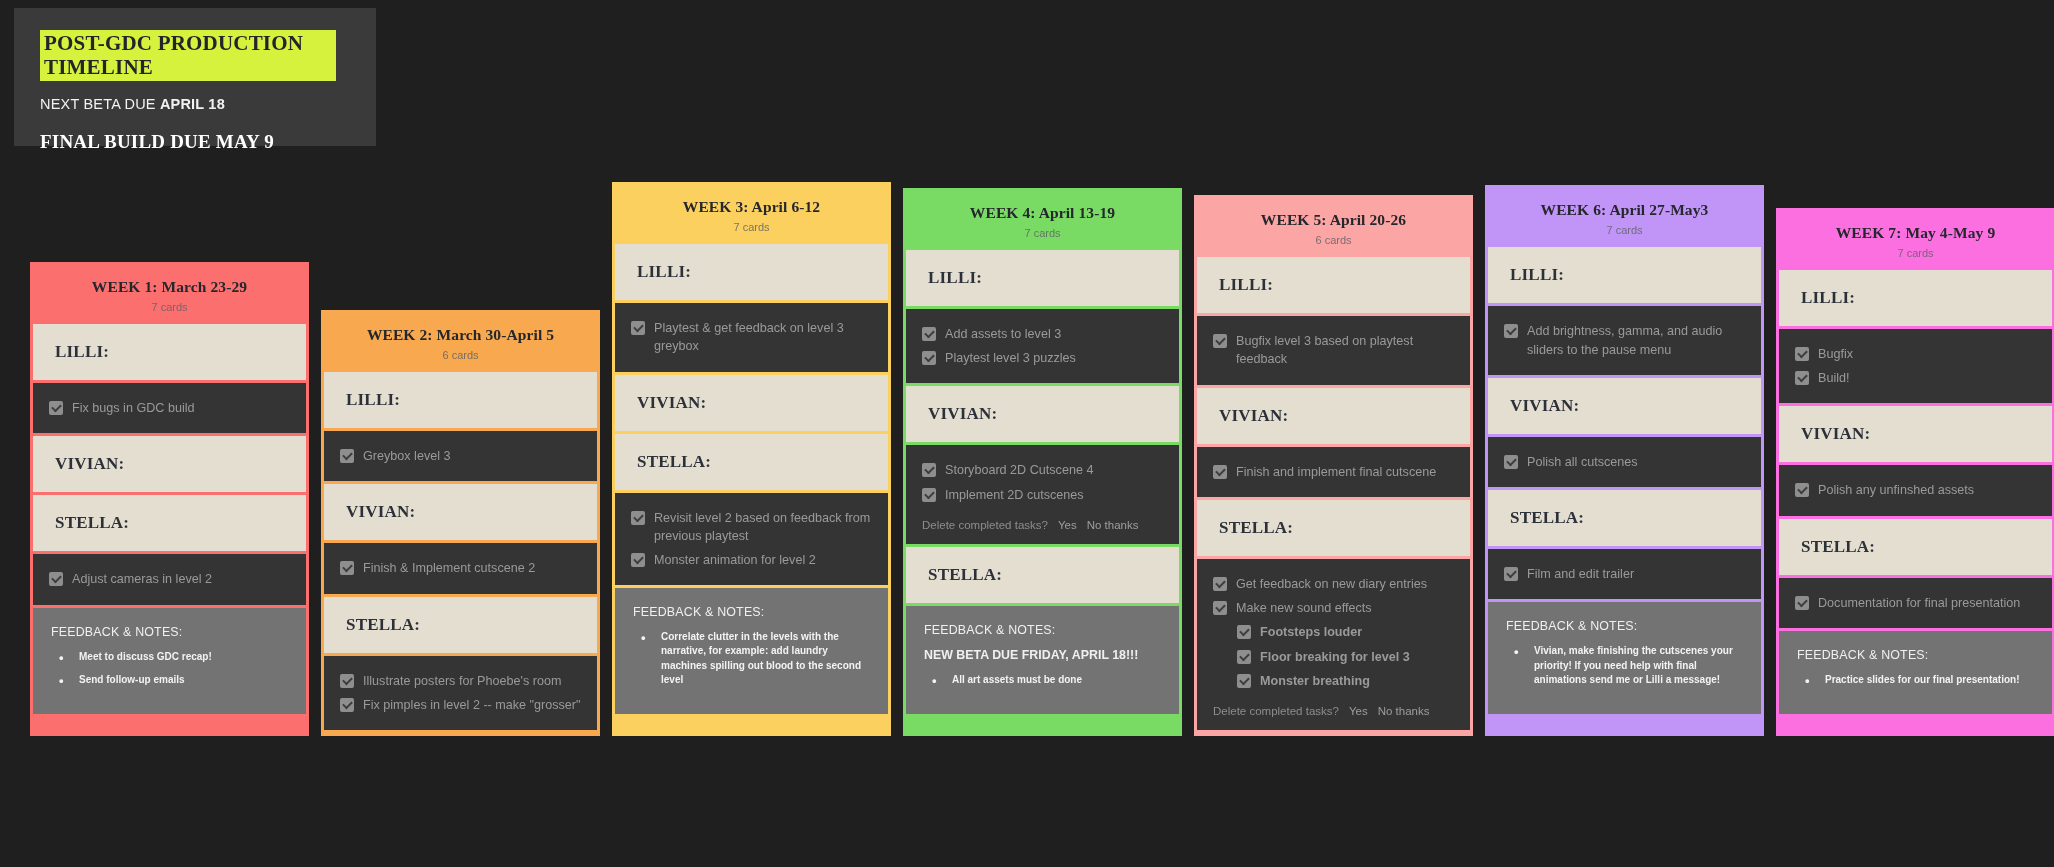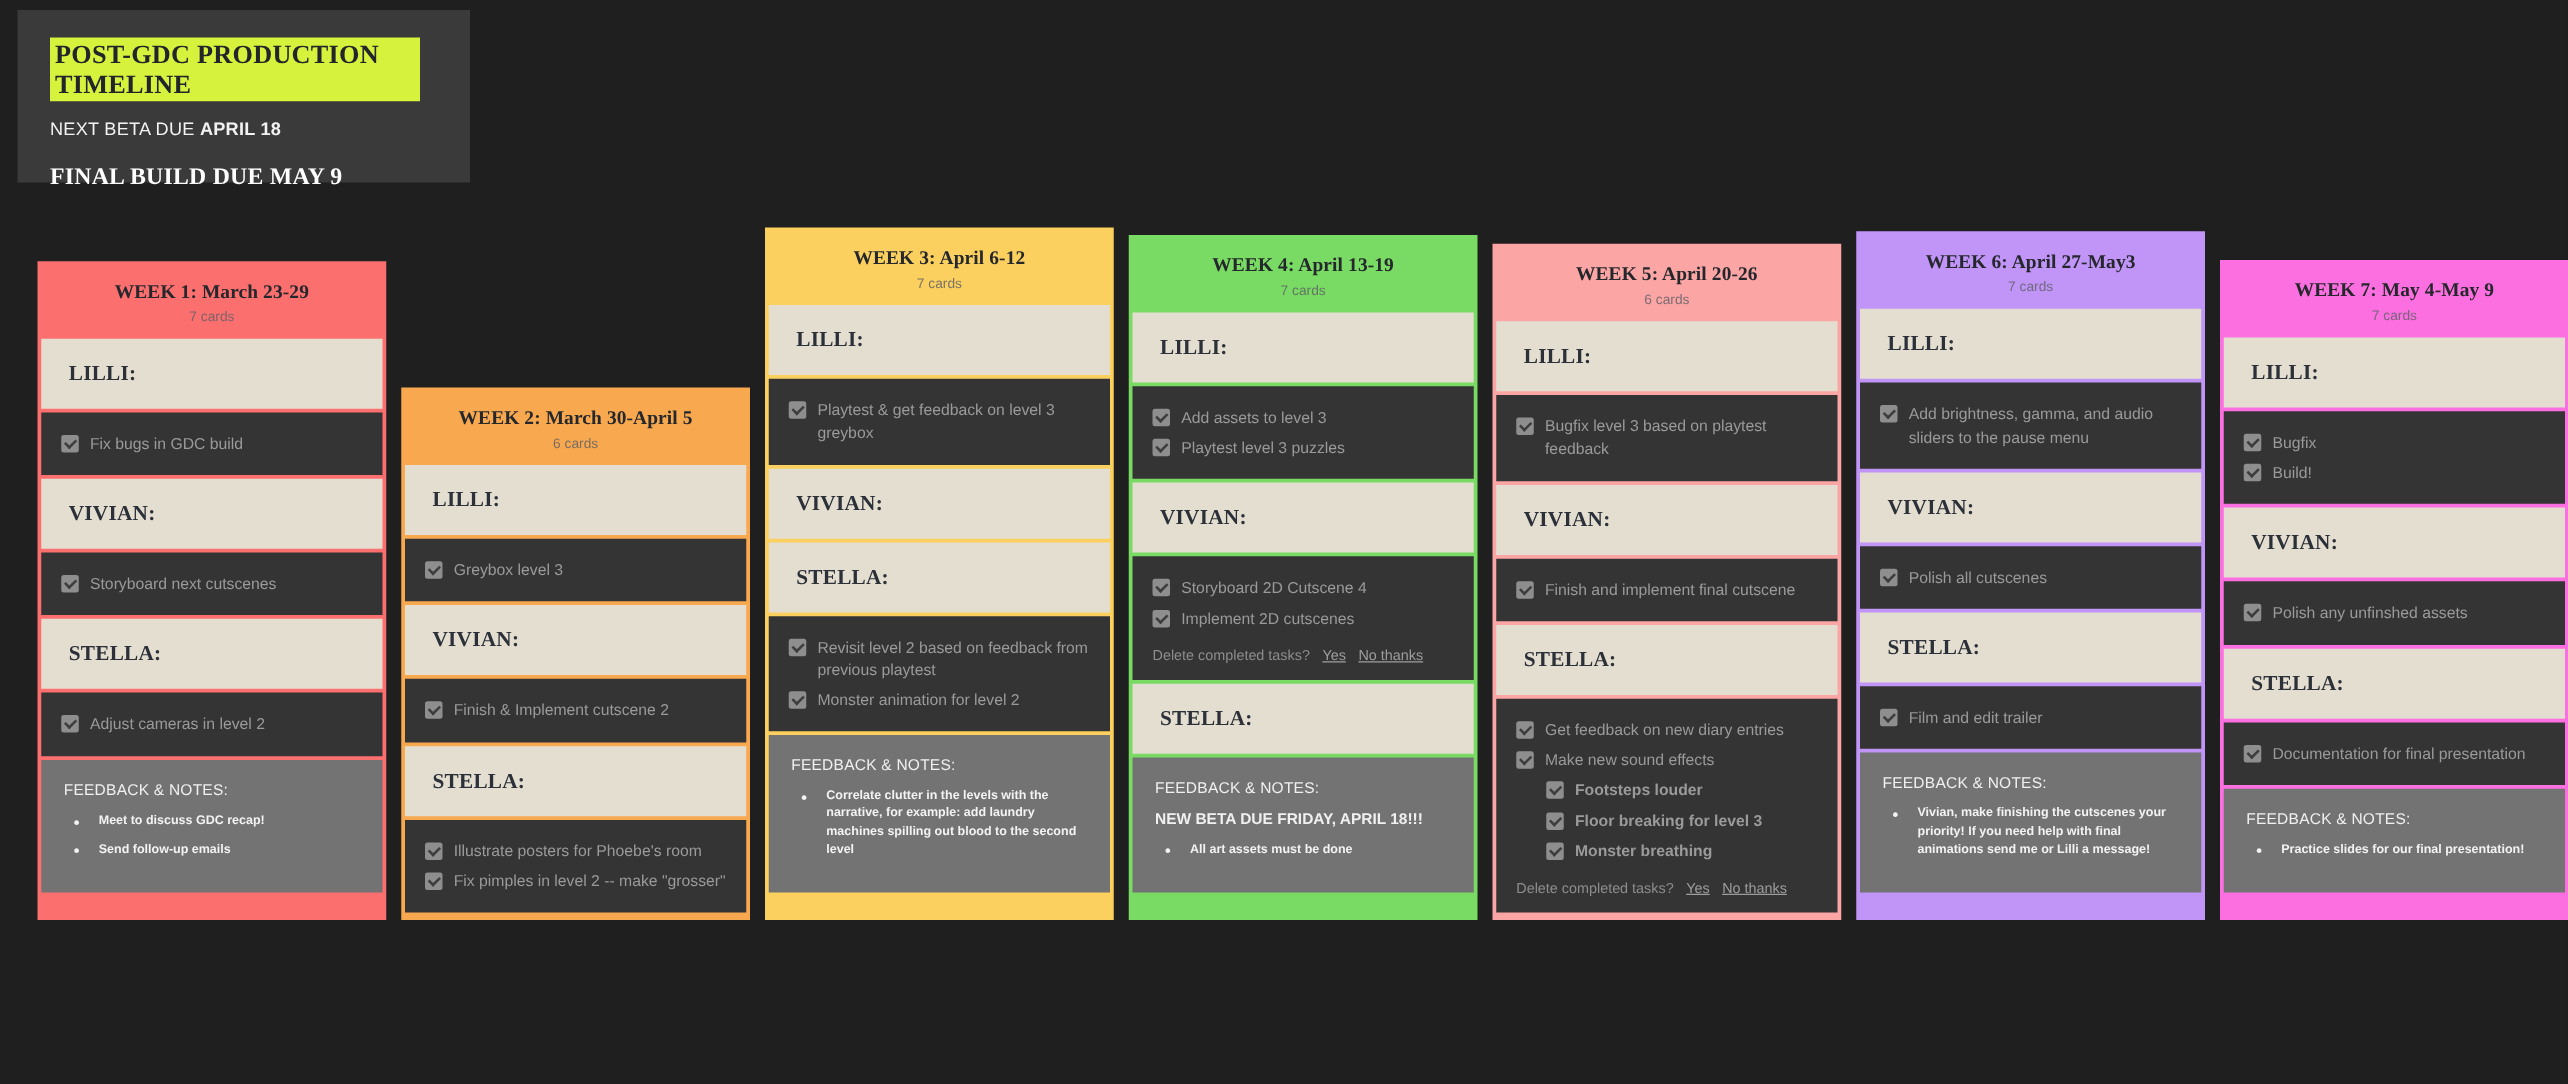--- a/index.html
+++ b/index.html
@@ -135,21 +135,20 @@
   .delete-row {
     display: flex;
     align-items: center;
     gap: 10px;
     margin-top: 12px;
     font-size: 11.5px;
     color: #8d8d8d;
   }
   .delete-row a {
     color: #9d9d9d;
-    text-decoration: underline;
     cursor: pointer;
   }
 
   .notes-card {
     background: #737373;
     padding: 17px 18px 18px 18px;
     margin-bottom: 19px;
   }
   .notes-title {
     color: #f0f0f0;
@@ -203,26 +202,20 @@
       </div>
       <div class="task-card">
         <div class="task-row">
           <span class="cbx"></span>
           <span class="task-text">Fix bugs in GDC build</span>
         </div>
       </div>
       <div class="person-card">
         <div class="person-name">VIVIAN:</div>
       </div>
-      <div class="task-card">
-        <div class="task-row">
-          <span class="cbx"></span>
-          <span class="task-text">Storyboard next cutscenes</span>
-        </div>
-      </div>
       <div class="person-card">
         <div class="person-name">STELLA:</div>
       </div>
       <div class="task-card">
         <div class="task-row">
           <span class="cbx"></span>
           <span class="task-text">Adjust cameras in level 2</span>
         </div>
       </div>
       <div class="notes-card">

